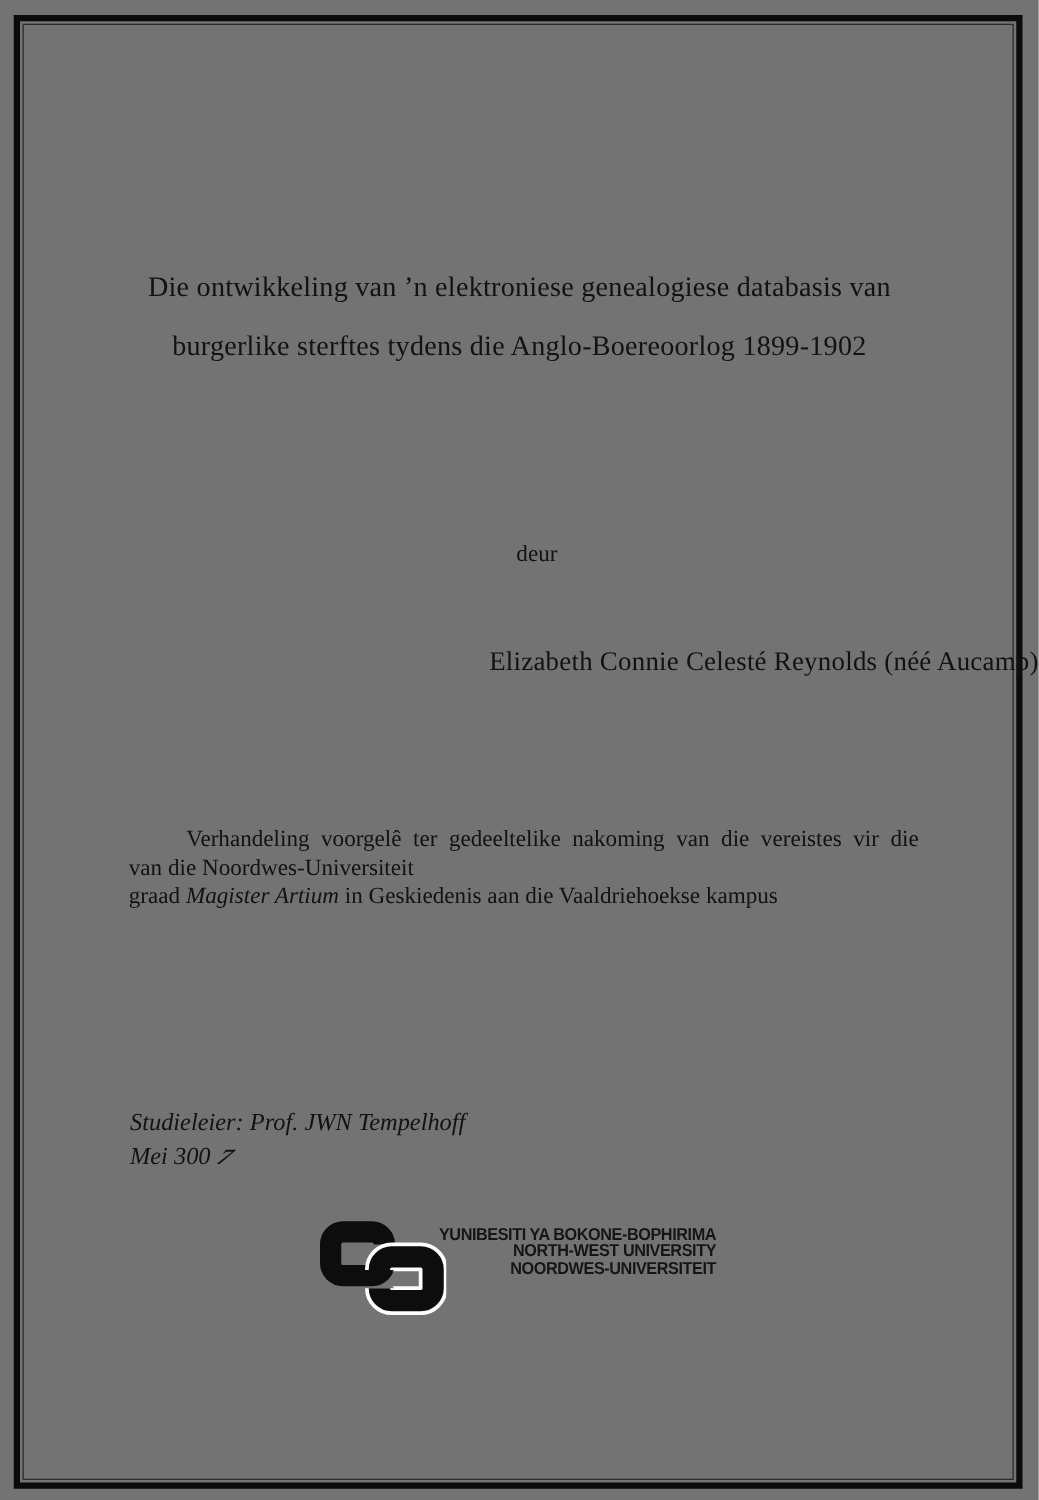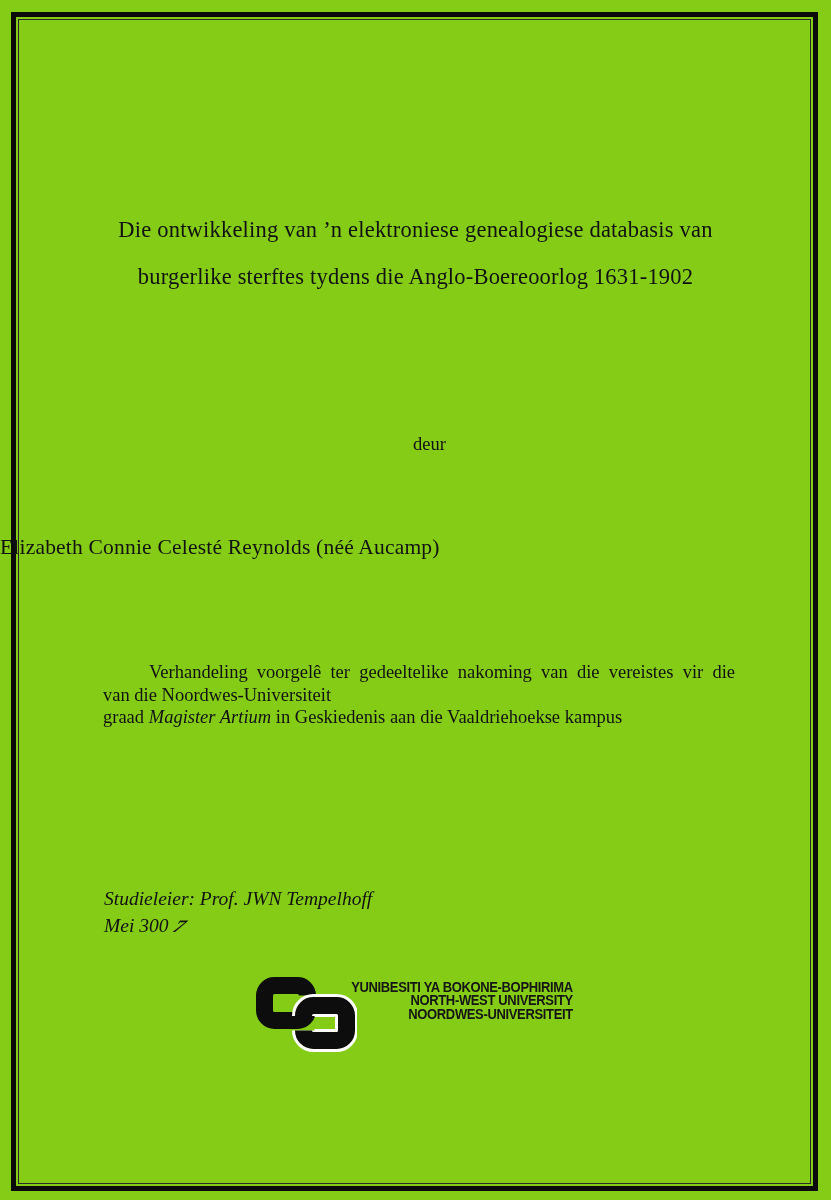--- a/index.html
+++ b/index.html
@@ -1,21 +1,21 @@
 <!DOCTYPE html>
 <html><head>
 <meta charset="utf-8">
 <style>
   html, body { margin: 0; padding: 0; background: #e8e8e8; }
   .page {
     position: relative;
     width: 831px;
     height: 1200px;
     margin: 0 auto;
-    background: #84cc16;
+    background: #737373;
     color: #121212;
     font-family: "Liberation Serif", serif;
     overflow: hidden;
   }
   .frame-outer {
     position: absolute;
     left: 11px; top: 12px; right: 13px; bottom: 9px;
     border: 5px solid #0b0b0b;
   }
   .frame-inner {
@@ -33,22 +33,22 @@
   }
   .byline {
     position: absolute;
     left: 0; right: 0; top: 434px;
     text-align: center;
     font-size: 18.5px;
     padding-left: 28px;
   }
   .author {
     position: absolute;
-    left: 0; right: 0; top: 535px;
-    text-align: left;
+    left: 0; right: 0; top: 517px;
+    text-align: right;
     font-size: 21.5px;
     letter-spacing: 0.2px;
   }
   .submission {
     position: absolute;
     left: 103px; top: 661px;
     width: 632px;
     font-size: 18.5px;
     line-height: 22.6px;
   }
@@ -95,21 +95,21 @@
 <body>
 
 <div class="page">
 
   <div class="frame-outer">
     <div class="frame-inner"></div>
   </div>
 
   <div class="title">
     <div>Die ontwikkeling van ’n elektroniese genealogiese databasis van</div>
-    <div>burgerlike sterftes tydens die Anglo-Boereoorlog 1631-1902</div>
+    <div>burgerlike sterftes tydens die Anglo-Boereoorlog 1899-1902</div>
   </div>
 
   <div class="byline">deur</div>
 
   <div class="author">Elizabeth Connie Celesté Reynolds (néé Aucamp)</div>
 
   <div class="submission">
     <div class="justified">Verhandeling voorgelê ter gedeeltelike nakoming van die vereistes vir die</div>
     <div>van die Noordwes-Universiteit</div>
     <div><span>graad </span><span class="italic">Magister Artium</span><span> in Geskiedenis aan die Vaaldriehoekse kampus</span></div>

